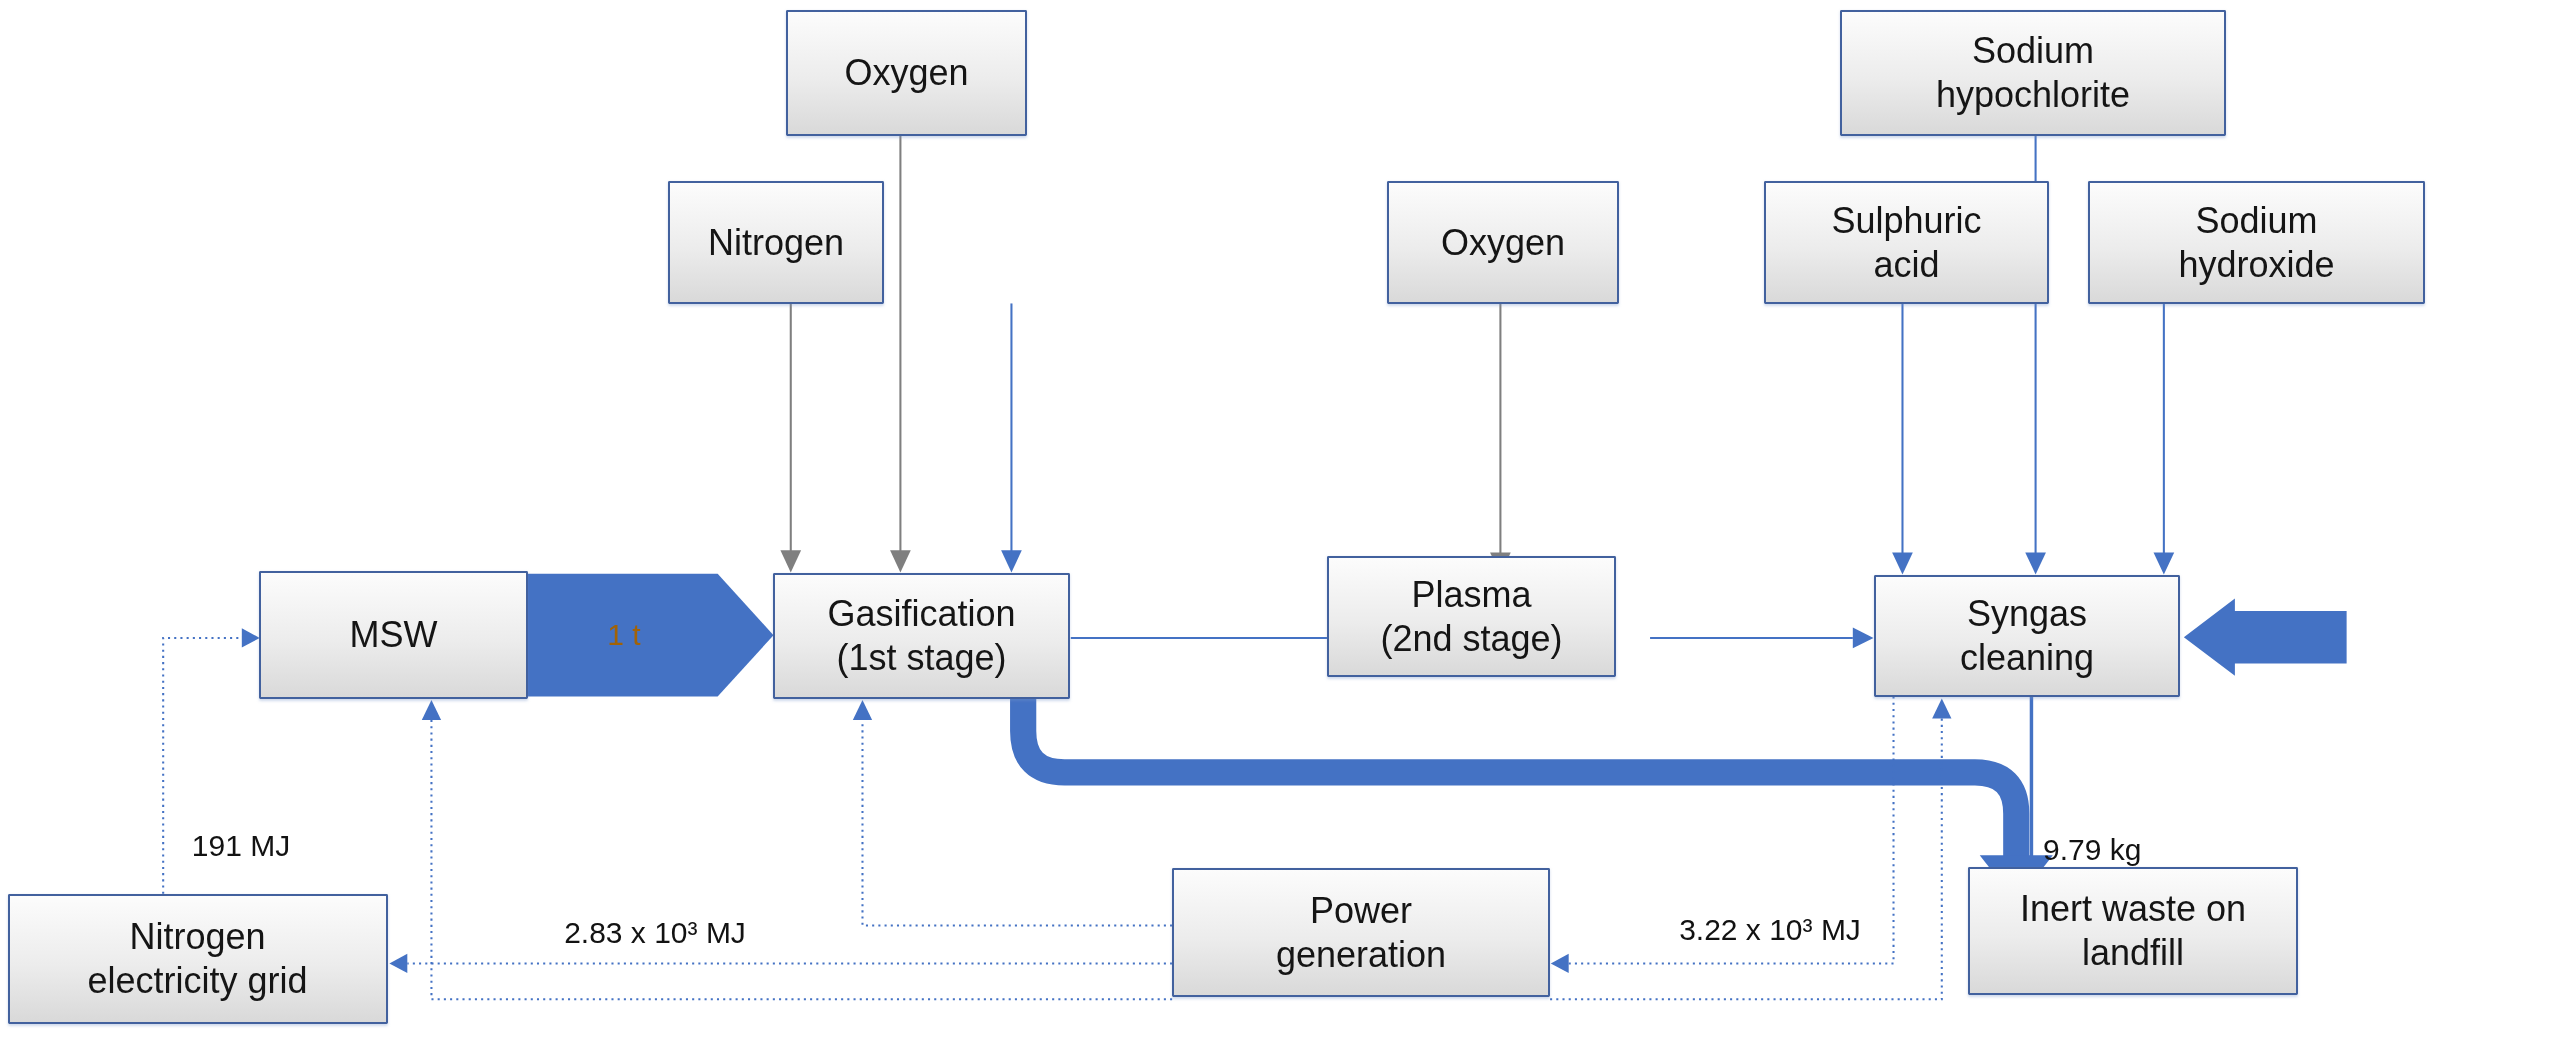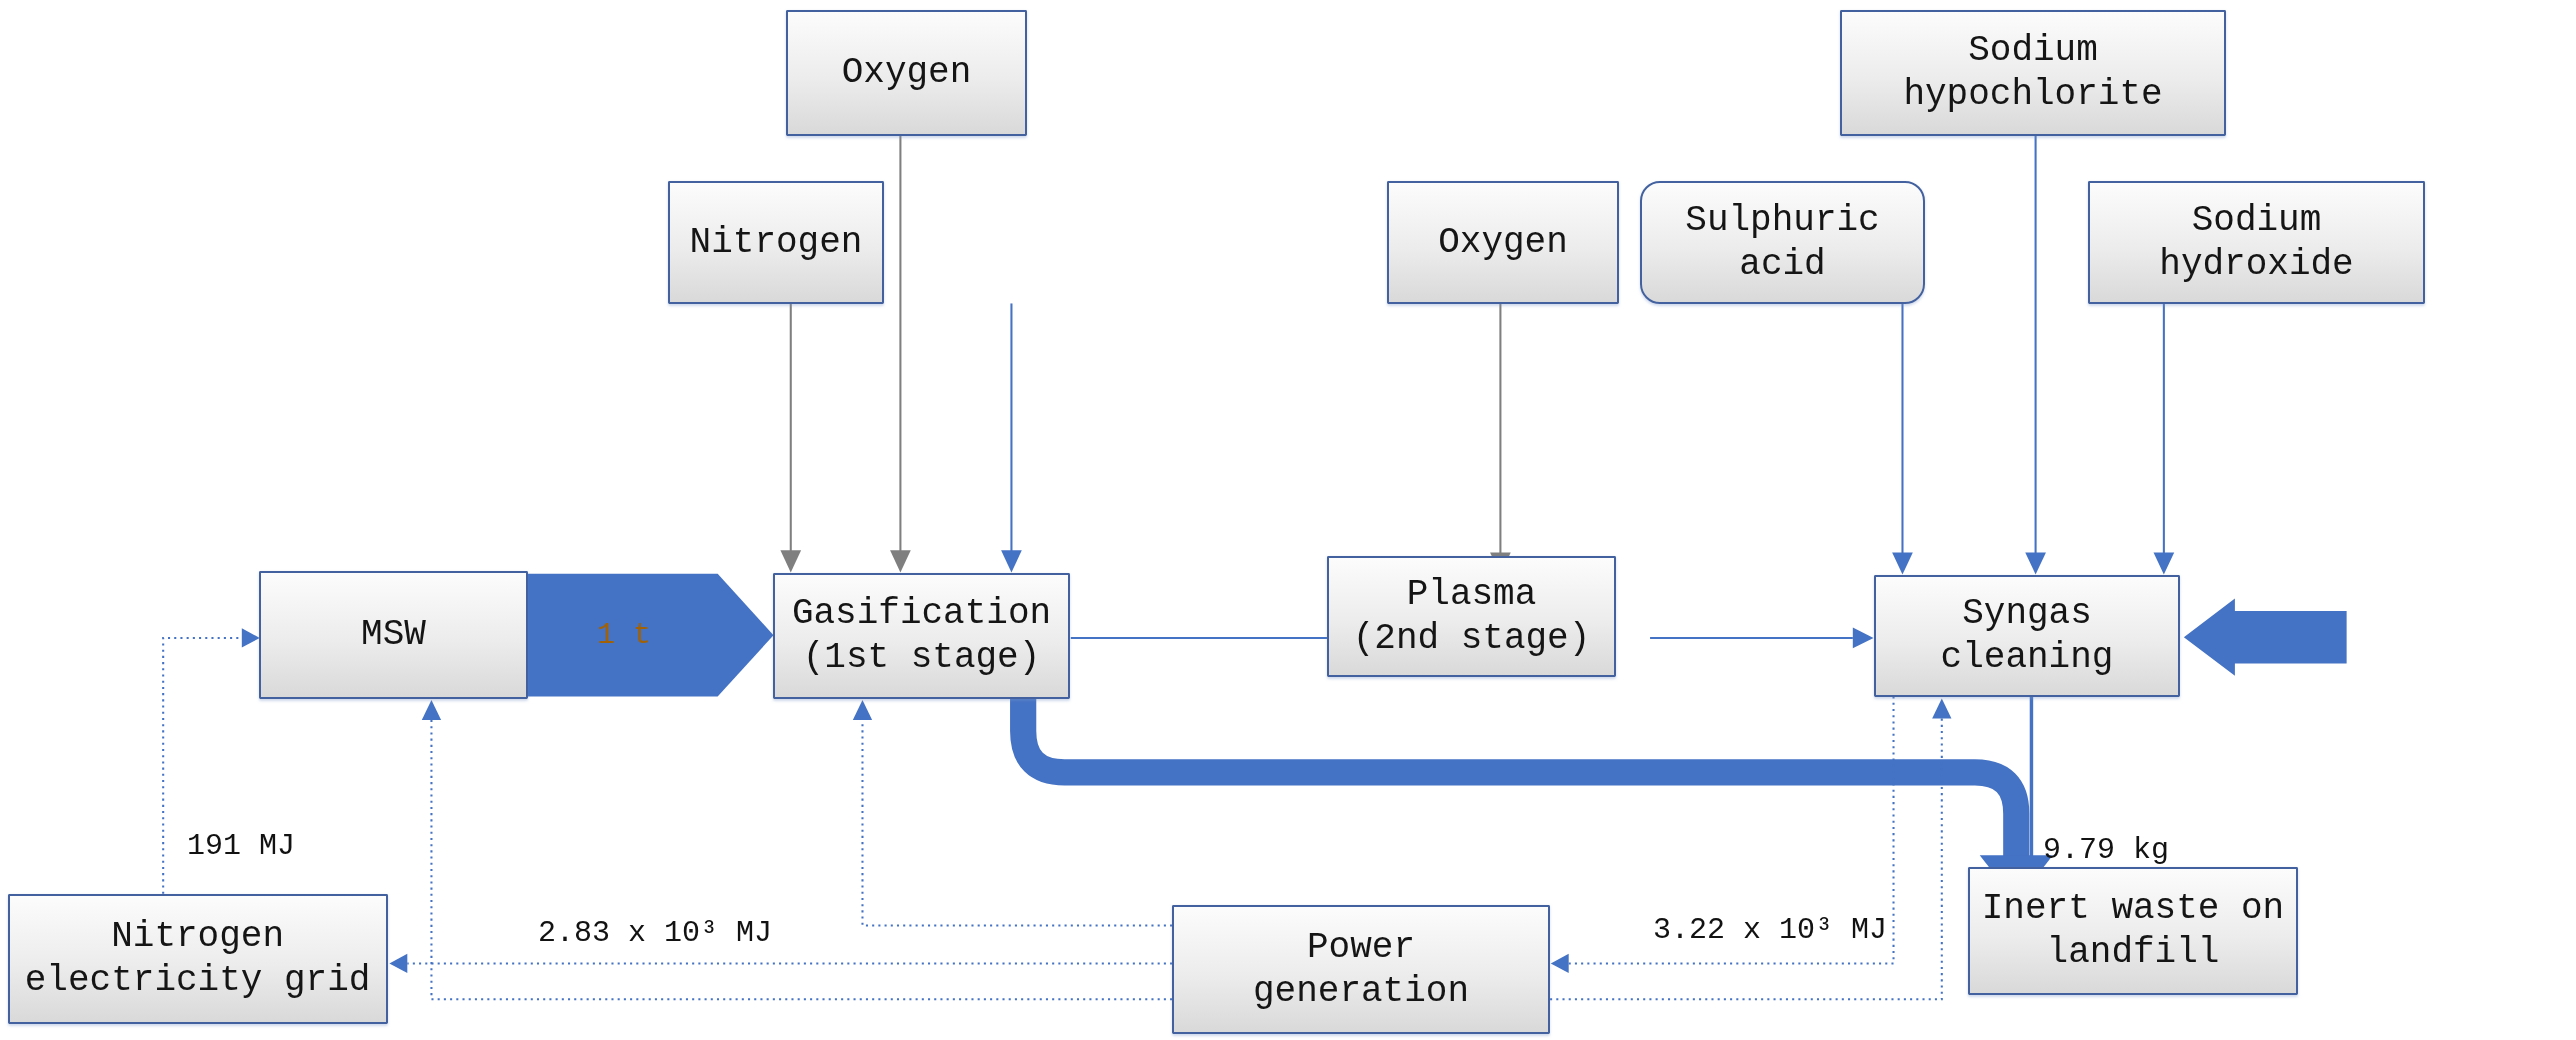--- a/index.html
+++ b/index.html
@@ -1,20 +1,20 @@
 <!DOCTYPE html>
 <html style="font-size:11px"><head>
 <meta charset="utf-8">
 <style>
   html,body{margin:0;padding:0;background:#ffffff;}
   #stage{
     position:relative;
     width:2576px;height:1040px;
     background:#ffffff;
-    font-family:Liberation Mono, monospace;
+    font-family:Liberation Sans, sans-serif;
     overflow:hidden;
   }
   #connectors{position:absolute;left:0;top:0;width:2576px;height:1040px;}
   .node{
     position:absolute;
     box-sizing:border-box;
     display:flex;flex-direction:column;
     align-items:center;justify-content:center;
     background:linear-gradient(180deg,#fcfcfc 0%,#ececec 55%,#d9d9d9 100%);
     border:2.1px solid #42619e;
@@ -131,21 +131,21 @@
   <div class="node" style="left:1840px;top:9.7px;width:386px;height:126px;">
     <span>Sodium</span>
       <span>hypochlorite</span>
   </div>
   <div class="node" style="left:668px;top:181px;width:216px;height:123px;">
     <span>Nitrogen</span>
   </div>
   <div class="node" style="left:1387px;top:181px;width:232px;height:123px;">
     <span>Oxygen</span>
   </div>
-  <div class="node" style="left:1640px;top:181px;width:285px;height:123px;border-radius:20px;">
+  <div class="node" style="left:1764px;top:181px;width:285px;height:123px;">
     <span>Sulphuric</span>
       <span>acid</span>
   </div>
   <div class="node" style="left:2088px;top:181px;width:337px;height:123px;">
     <span>Sodium</span>
       <span>hydroxide</span>
   </div>
   <div class="node" style="left:259px;top:571px;width:269px;height:128px;">
     <span>MSW</span>
   </div>
@@ -158,21 +158,21 @@
       <span>(2nd stage)</span>
   </div>
   <div class="node" style="left:1874px;top:575px;width:306px;height:122px;">
     <span>Syngas</span>
       <span>cleaning</span>
   </div>
   <div class="node" style="left:7.6px;top:894px;width:380px;height:130px;">
     <span>Nitrogen</span>
       <span>electricity grid</span>
   </div>
-  <div class="node" style="left:1172px;top:905px;width:378px;height:129px;">
+  <div class="node" style="left:1172px;top:868px;width:378px;height:129px;">
     <span>Power</span>
       <span>generation</span>
   </div>
   <div class="node" style="left:1968px;top:867px;width:330px;height:128px;">
     <span>Inert waste on</span>
       <span>landfill</span>
   </div>
 
   <div class="flabel white" style="left:624px;top:635px;">1 t</div>
   <div class="flabel" style="left:241px;top:846px;">191 MJ</div>

